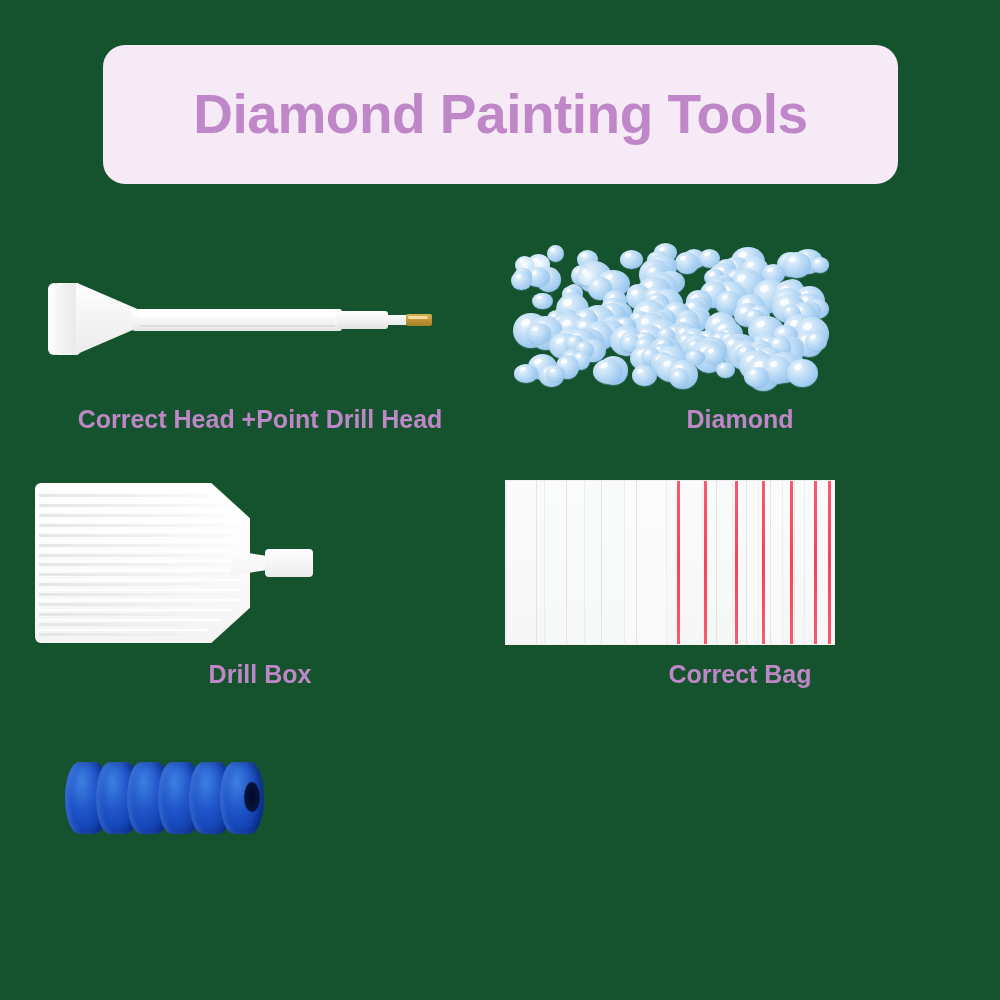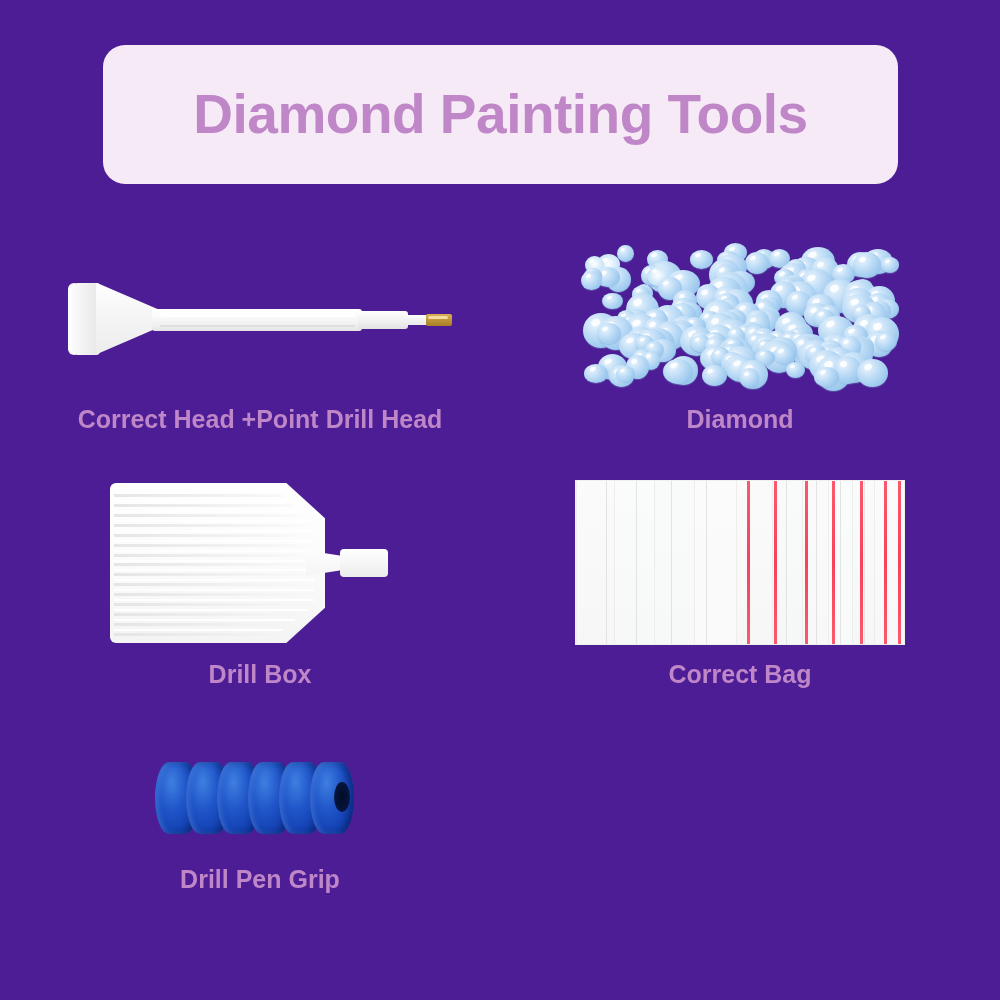--- a/index.html
+++ b/index.html
@@ -7,21 +7,21 @@
     width: 1000px;
     height: 1000px;
     background: #ffffff;
     font-family: "Liberation Sans", sans-serif;
     overflow: hidden;
   }
   .page {
     position: relative;
     width: 1000px;
     height: 1000px;
-    background: #4c1d95;
+    background: #14532d;
   }
 
   
   .header-banner {
     position: absolute;
     left: 103px;
     top: 45px;
     width: 795px;
     height: 139px;
     background: #f7eaf7;
@@ -53,21 +53,20 @@
     position: absolute;
     left: 0;
     top: 200px;
     width: 1000px;
     height: 790px;
   }
   .cell {
     position: absolute;
     display: flex;
     flex-direction: column;
-    align-items: center;
   }
   .cell-art {
     position: relative;
     display: flex;
     align-items: center;
     justify-content: center;
   }
   .cell-label {
     font-size: 25px;
     font-weight: bold;
@@ -593,18 +592,17 @@
         <div class="grip-wrap" id="grip">
             <div class="grip-seg" style="left: 10px; z-index: 1;"></div>
             <div class="grip-seg" style="left: 41px; z-index: 2;"></div>
             <div class="grip-seg" style="left: 72px; z-index: 3;"></div>
             <div class="grip-seg" style="left: 103px; z-index: 4;"></div>
             <div class="grip-seg" style="left: 134px; z-index: 5;"></div>
             <div class="grip-seg" style="left: 165px; z-index: 6;"></div>
             <div class="grip-hole" style="left: 189px; z-index: 8;"></div>
           </div>
       </div>
-      <div class="cell-label">Drill Pen Grip</div>
     </div>
 
 
   </div>
 </div>
 
 </body></html>

